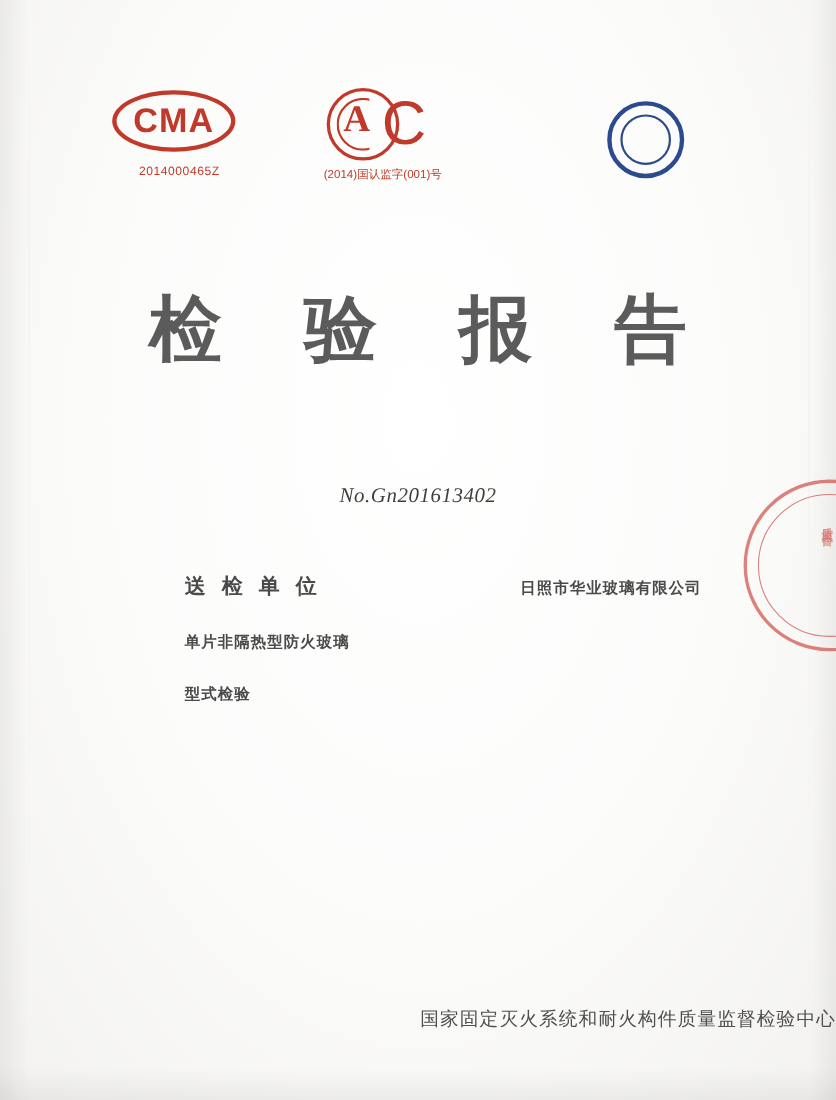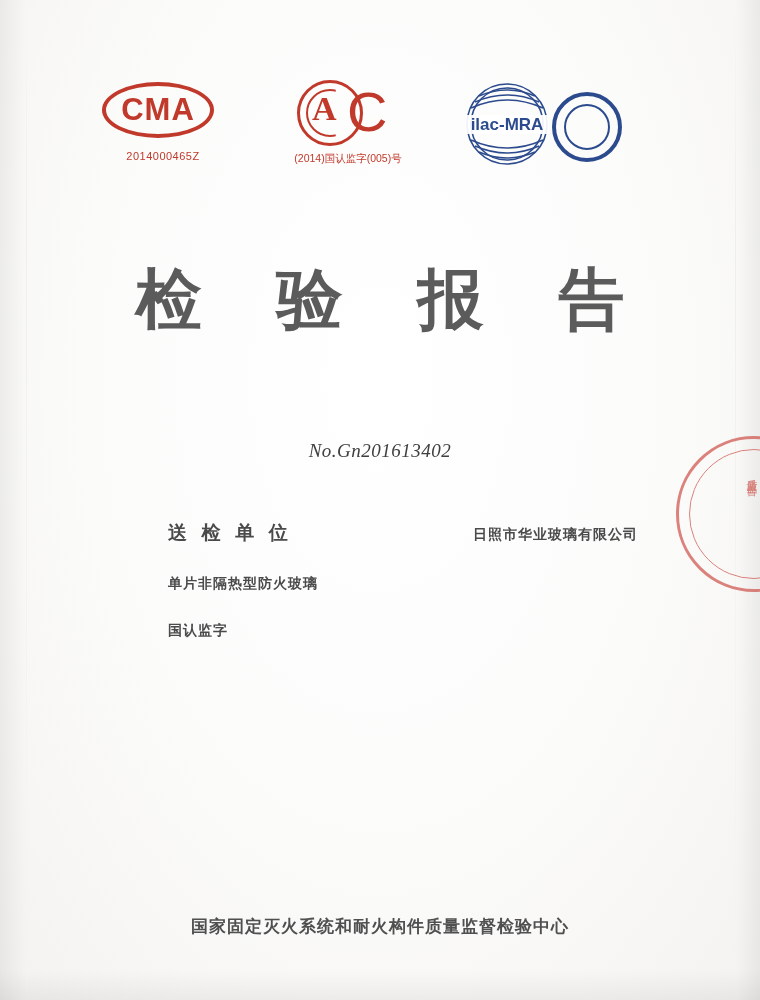--- a/index.html
+++ b/index.html
@@ -294,23 +294,23 @@
     letter-spacing: 2px;
     opacity: 0.8;
   }
 
   
   .footer {
     position: absolute;
     bottom: 62px;
     left: 0;
     right: 0;
-    text-align: center;
+    text-align: right;
     font-family: "DejaVu Serif", "Liberation Serif", serif;
-    font-weight: 700;
+    font-weight: 400;
     font-size: 17px;
     letter-spacing: 1px;
     color: #4f4f4f;
   }
 </style>
 </head>
 <body>
 
 <div class="page">
 
@@ -330,41 +330,23 @@
       <div class="cma-sub">2014000465Z</div>
     </div>
 
     <div class="logo logo-cal">
       <div class="cal-mark">
         <div class="cal-circle"></div>
         <div class="cal-inner"></div>
         <div class="cal-a">A</div>
         <div class="cal-c">C</div>
       </div>
-      <div class="cal-sub">(2014)国认监字(005)号</div>
-    </div>
-
-    <div class="logo logo-ilac">
-      <div class="ilac-mark">
-        <svg width="118" height="84" viewBox="0 0 118 84" xmlns="http://www.w3.org/2000/svg">
-          <g fill="none" stroke="#2c4b8e" stroke-width="1.6">
-            <circle cx="59" cy="42" r="40"></circle>
-            <circle cx="59" cy="42" r="36"></circle>
-            <path d="M23 26 q36 -16 72 0"></path>
-            <path d="M27 20 q32 -14 64 0"></path>
-            <path d="M31 14 q28 -12 56 0"></path>
-            <path d="M23 58 q36 16 72 0"></path>
-            <path d="M27 64 q32 14 64 0"></path>
-            <path d="M31 70 q28 12 56 0"></path>
-          </g>
-          <rect x="17" y="33" width="84" height="19" fill="#ffffff" opacity="0.92"></rect>
-          <text x="59" y="48" text-anchor="middle" font-family="Liberation Sans, sans-serif" font-size="17" font-weight="bold" fill="#2c4b8e">ilac-MRA</text>
-        </svg>
-      </div>
-    </div>
+      <div class="cal-sub">(2014)国认监字(001)号</div>
+    </div>
+
 
     <div class="logo logo-cnas">
       <div class="cnas-mark">
         <div class="cnas-circle"></div>
       </div>
     </div>
 
   </div>
 
   <div class="doc-title">检 验 报 告</div>
@@ -373,21 +355,21 @@
 
   <div class="fields">
     <div class="field-row">
       <div class="field-label">送 检 单 位</div>
       <div class="field-value">日照市华业玻璃有限公司</div>
     </div>
     <div class="field-row">
       <div class="field-value">单片非隔热型防火玻璃</div>
     </div>
     <div class="field-row">
-      <div class="field-value">国认监字</div>
+      <div class="field-value">型式检验</div>
     </div>
   </div>
 
   <div class="stamp-fragment"></div>
   <div class="stamp-text">质量监督</div>
 
   <div class="footer">国家固定灭火系统和耐火构件质量监督检验中心</div>
 
 </div>
 

